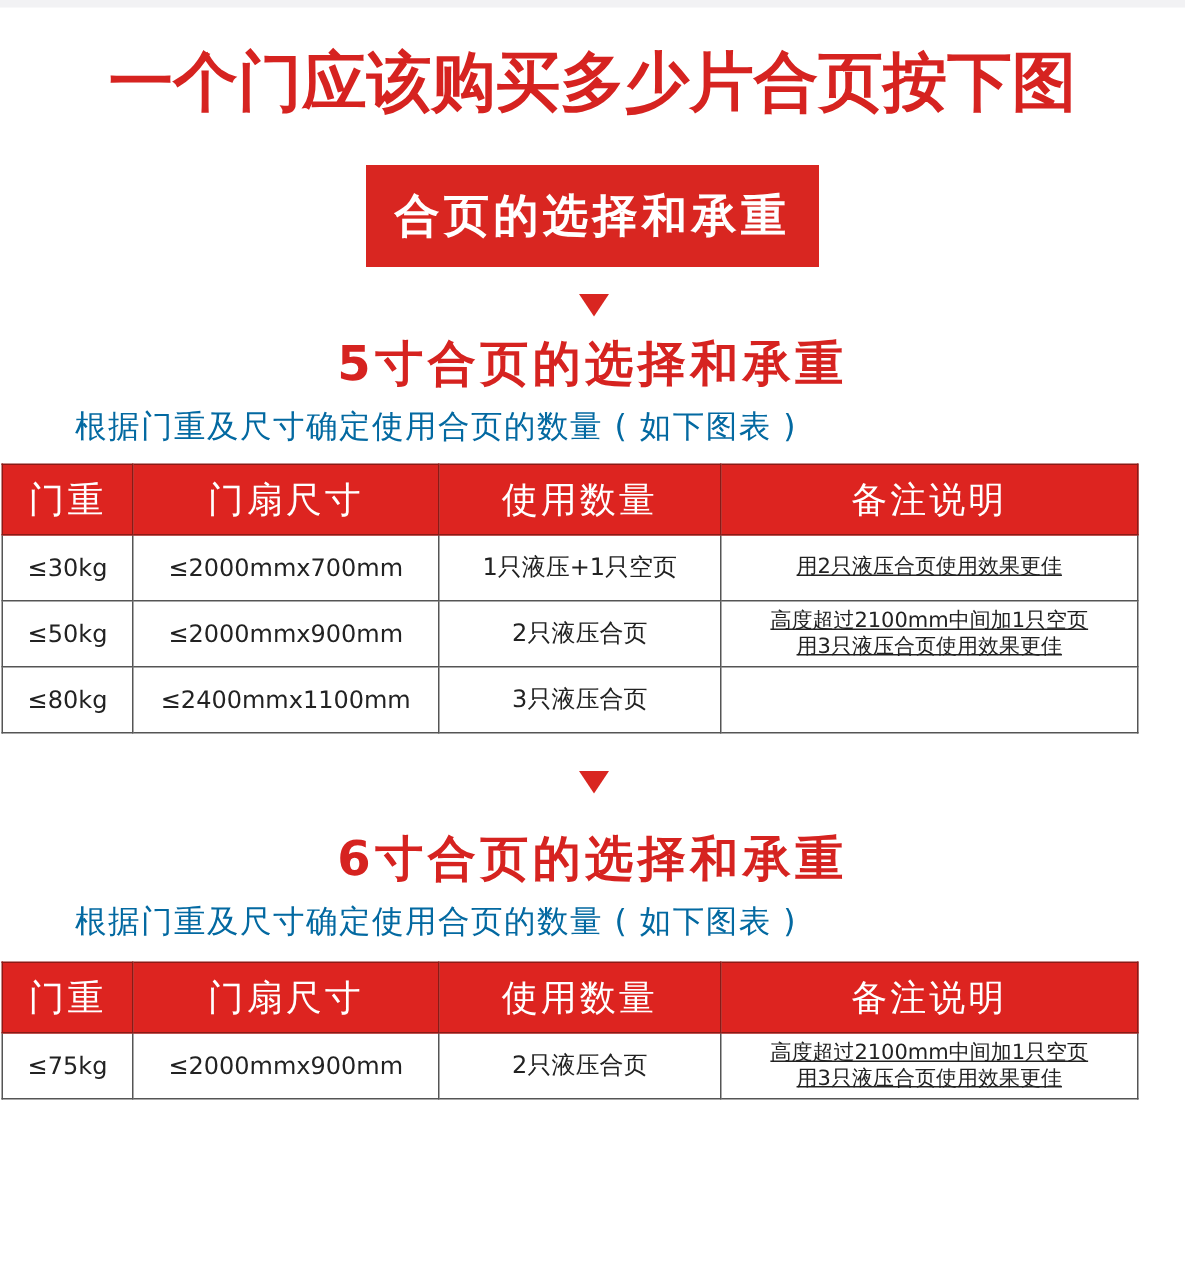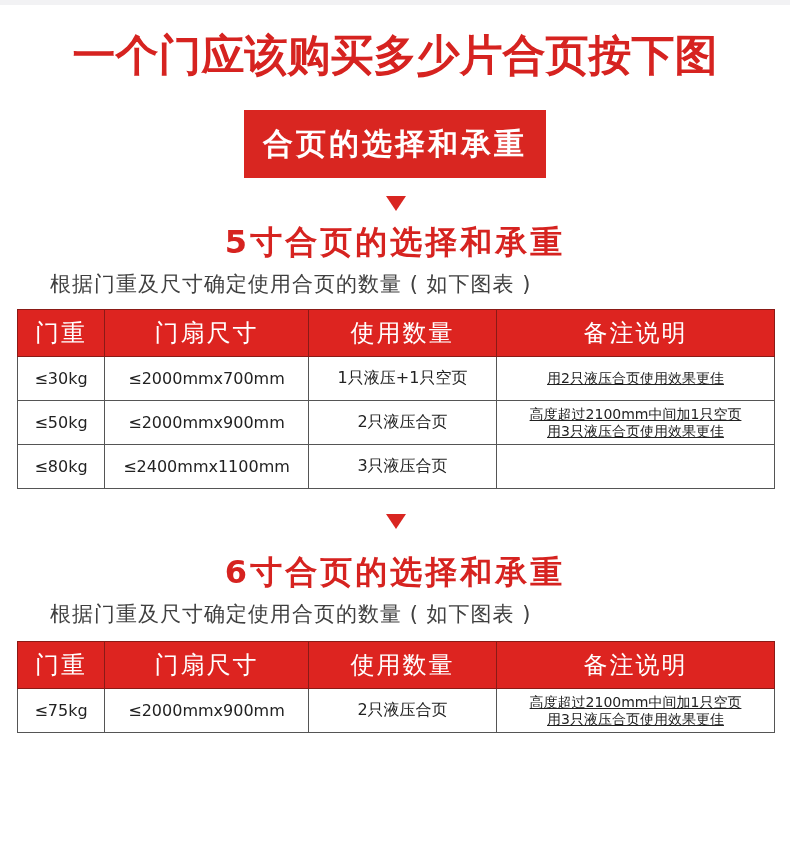--- a/index.html
+++ b/index.html
@@ -22,24 +22,24 @@
   .arrow {
     position: absolute; width: 0; height: 0;
     border-left: 10px solid transparent; border-right: 10px solid transparent;
     border-top: 15px solid #d92621;
   }
   .sec-title {
     position: absolute; left: 0; width: 790px; text-align: center;
     font-size: 32px; font-weight: bold; color: #d62320; letter-spacing: 3px; line-height: 44px;
   }
   .subtitle {
-    position: absolute; left: 50px; font-size: 21px; color: #404040; letter-spacing: 1px; line-height: 28px;
+    position: absolute; left: 50px; font-size: 21px; color: #0369a1; letter-spacing: 1px; line-height: 28px;
   }
   table.spec {
-    position: absolute; left: 17px; width: 757px; border-collapse: collapse;
+    position: absolute; left: 1px; width: 757px; border-collapse: collapse;
     table-layout: fixed;
     padding-left: 16px;
   }
   table.spec th {
     background: #dd2420; color: #ffffff; font-weight: normal; font-size: 24px;
     height: 46px; border: 1px solid #8a1a16; letter-spacing: 2px; padding: 0;
   }
   table.spec td {
     border: 1.5px solid #555555; text-align: center; color: #222222;
     font-size: 16px; padding: 0; height: 43px; vertical-align: middle;

